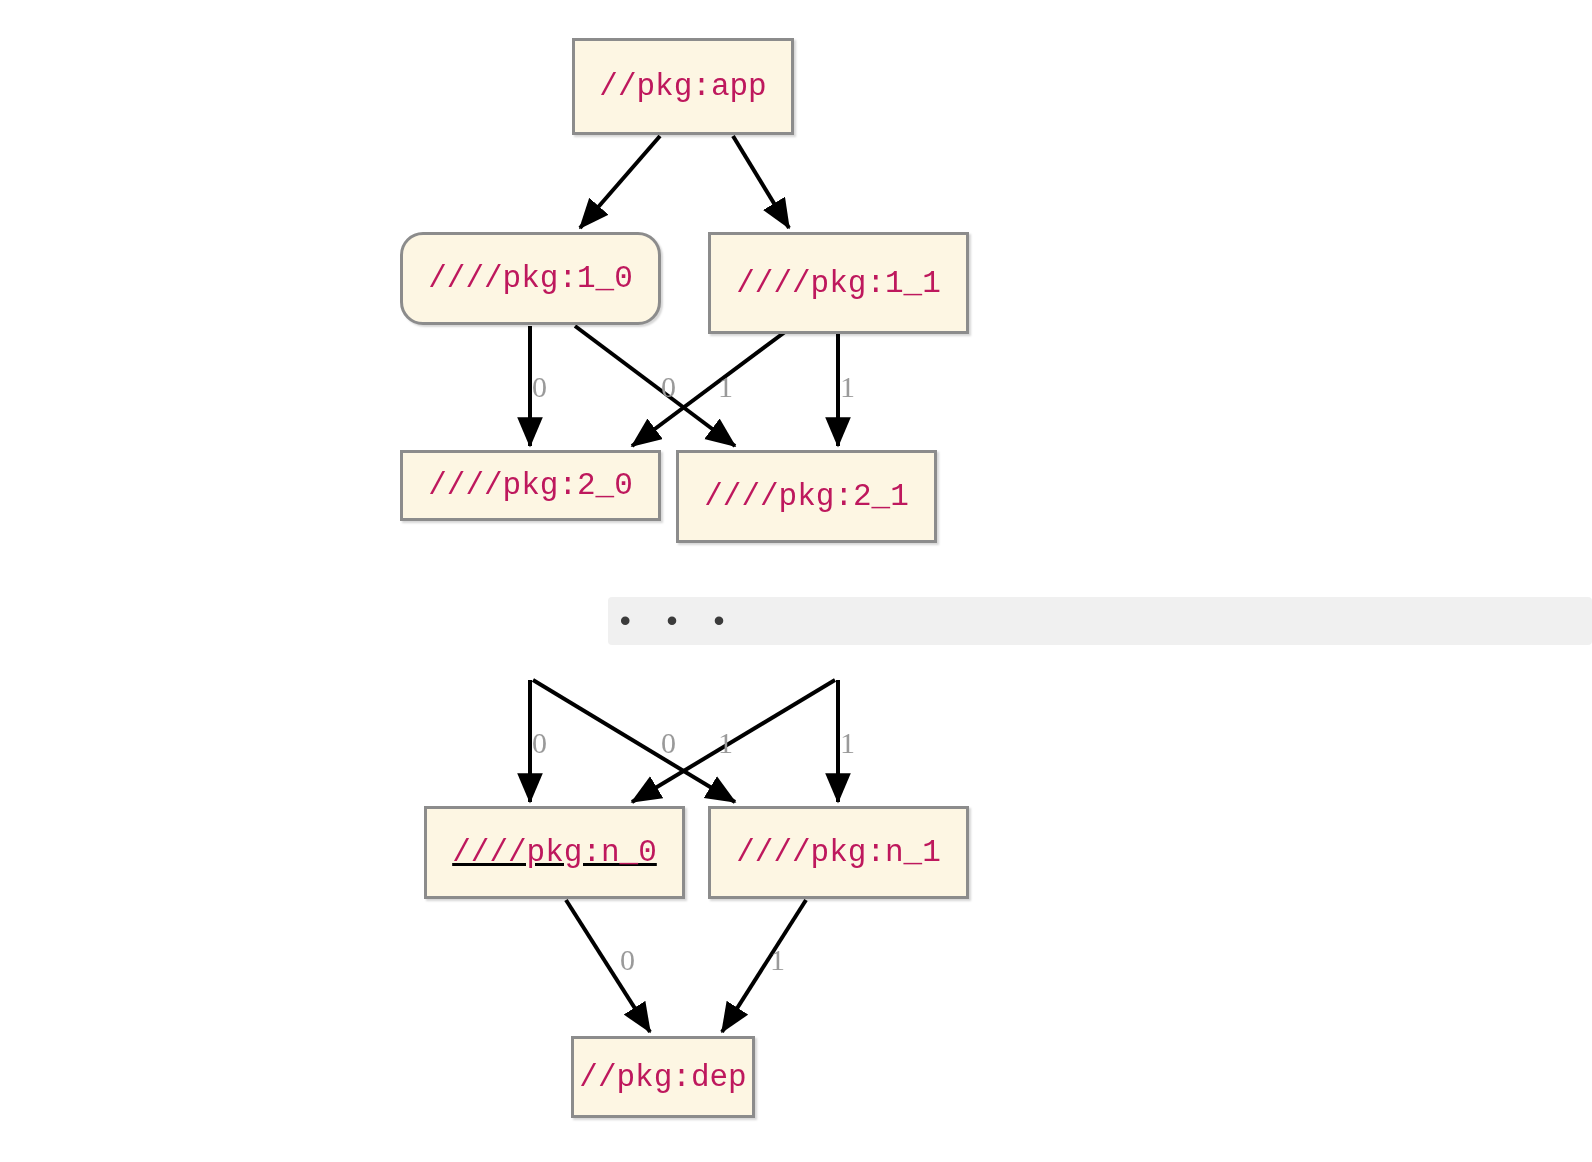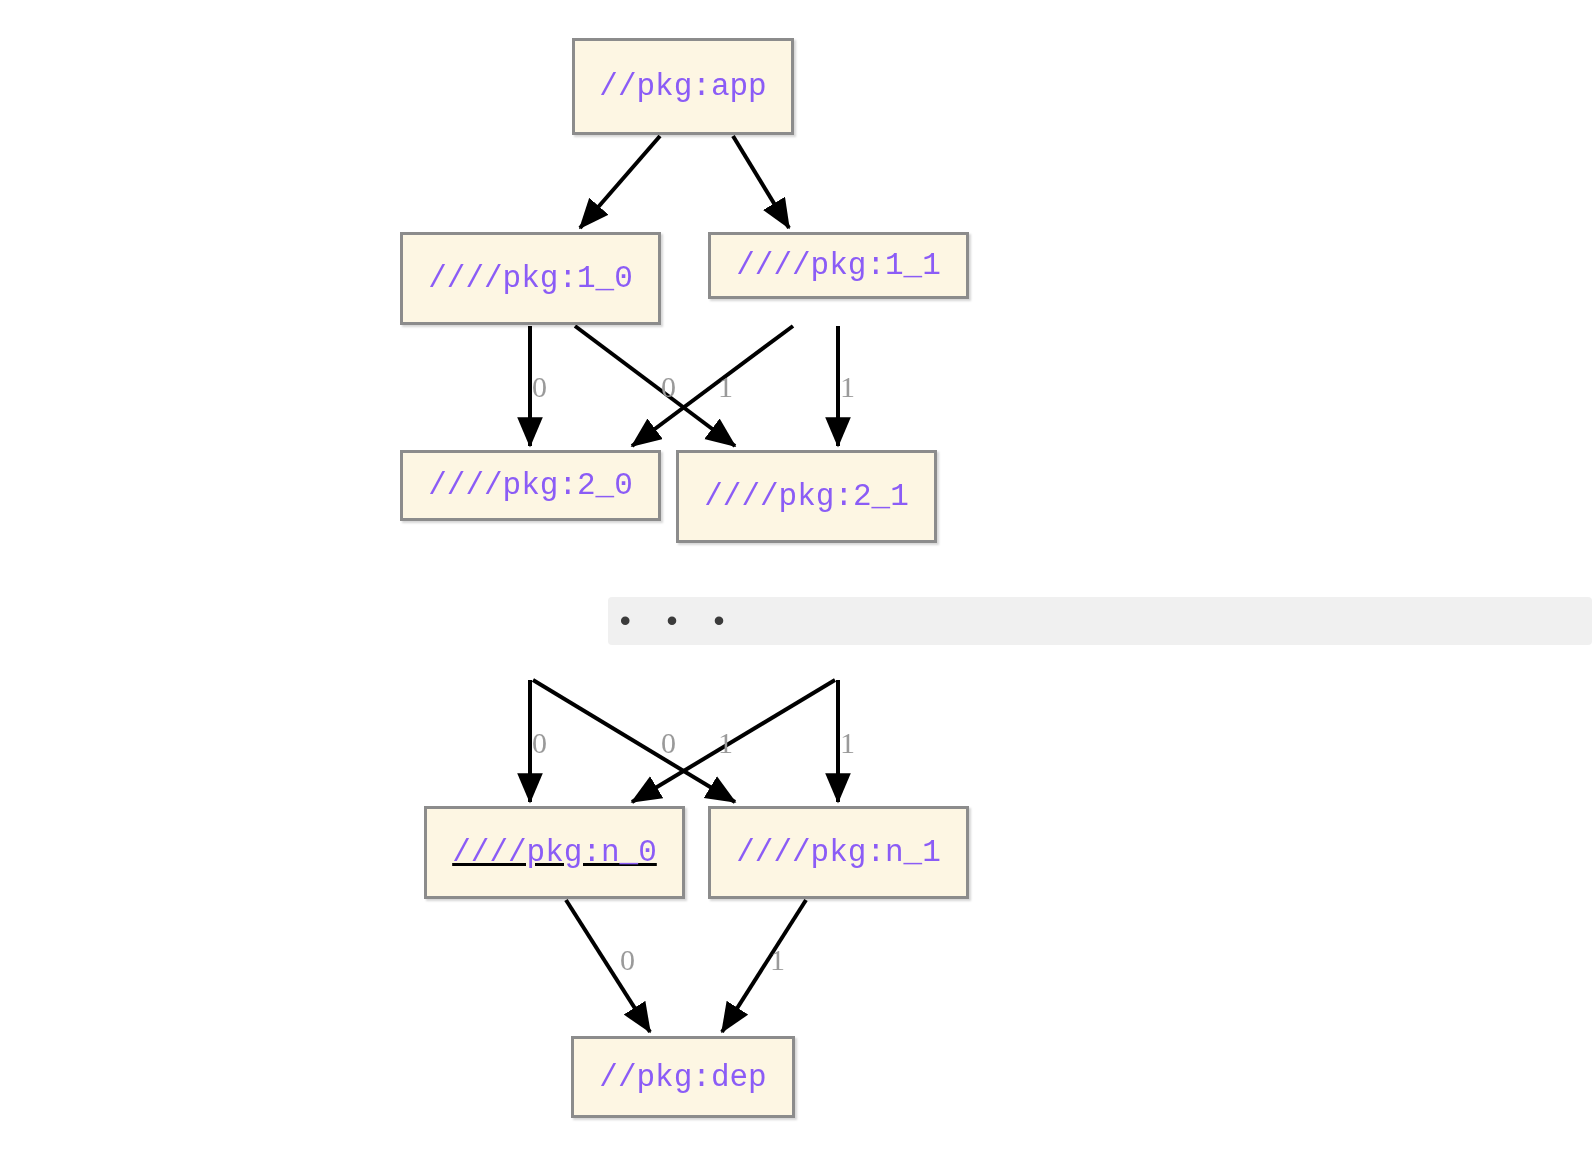--- a/index.html
+++ b/index.html
@@ -31,21 +31,21 @@
     background: #fdf6e3;
     border: 3px solid #8c8c8c;
     display: flex;
     align-items: center;
     justify-content: center;
     box-shadow: 2px 2px 2px rgba(0,0,0,0.16);
   }
   .node-label {
     font-family: "Liberation Mono", "DejaVu Sans Mono", monospace;
     font-size: 31px;
-    color: #8b5cf6;
+    color: #be185d;
     letter-spacing: 0px;
     white-space: nowrap;
   }
   .edge-label {
     position: absolute;
     font-family: "Liberation Serif", "DejaVu Serif", serif;
     font-size: 30px;
     color: #9a9a9a;
     white-space: nowrap;
     line-height: 1;
@@ -91,39 +91,39 @@
         <line x1="838" y1="680" x2="838" y2="802" stroke="#000000" stroke-width="4" marker-end="url(#arrowhead)"></line>
         <line x1="566" y1="900" x2="650" y2="1032" stroke="#000000" stroke-width="4" marker-end="url(#arrowhead)"></line>
         <line x1="806" y1="900" x2="722" y2="1032" stroke="#000000" stroke-width="4" marker-end="url(#arrowhead)"></line>
       </g>
   </svg>
 
   <div id="nodes-layer">
       <div class="node-box" style="left: 572px; top: 38px; width: 222px; height: 97px; background: rgb(253, 246, 227); border-color: rgb(140, 140, 140);">
         <span class="node-label">//pkg:app</span>
       </div>
-      <div class="node-box" style="left: 400px; top: 232px; width: 261px; height: 93px; background: rgb(253, 246, 227); border-color: rgb(140, 140, 140);">
+      <div class="node-box" style="left: 400px; top: 232px; width: 261px; height: 93px; background: rgb(253, 246, 227); border-color: rgb(140, 140, 140); border-radius: 23px;">
         <span class="node-label">////pkg:1_0</span>
       </div>
-      <div class="node-box" style="left: 708px; top: 232px; width: 261px; height: 67px; background: rgb(253, 246, 227); border-color: rgb(140, 140, 140);">
+      <div class="node-box" style="left: 708px; top: 232px; width: 261px; height: 102px; background: rgb(253, 246, 227); border-color: rgb(140, 140, 140);">
         <span class="node-label">////pkg:1_1</span>
       </div>
       <div class="node-box" style="left: 400px; top: 450px; width: 261px; height: 71px; background: rgb(253, 246, 227); border-color: rgb(140, 140, 140);">
         <span class="node-label">////pkg:2_0</span>
       </div>
       <div class="node-box" style="left: 676px; top: 450px; width: 261px; height: 93px; background: rgb(253, 246, 227); border-color: rgb(140, 140, 140);">
         <span class="node-label">////pkg:2_1</span>
       </div>
       <div class="node-box" style="left: 424px; top: 806px; width: 261px; height: 93px; background: rgb(253, 246, 227); border-color: rgb(140, 140, 140); text-decoration: underline;">
         <span class="node-label">////pkg:n_0</span>
       </div>
       <div class="node-box" style="left: 708px; top: 806px; width: 261px; height: 93px; background: rgb(253, 246, 227); border-color: rgb(140, 140, 140);">
         <span class="node-label">////pkg:n_1</span>
       </div>
-      <div class="node-box" style="left: 571px; top: 1036px; width: 224px; height: 82px; background: rgb(253, 246, 227); border-color: rgb(140, 140, 140);">
+      <div class="node-box" style="left: 571px; top: 1036px; width: 184px; height: 82px; background: rgb(253, 246, 227); border-color: rgb(140, 140, 140);">
         <span class="node-label">//pkg:dep</span>
       </div>
     </div>
   <div id="edge-labels-layer">
       <div class="edge-label" style="left: 532px; top: 372px; color: rgb(154, 154, 154);">0</div>
       <div class="edge-label" style="left: 661px; top: 372px; color: rgb(154, 154, 154);">0</div>
       <div class="edge-label" style="left: 718px; top: 372px; color: rgb(154, 154, 154);">1</div>
       <div class="edge-label" style="left: 840px; top: 372px; color: rgb(154, 154, 154);">1</div>
       <div class="edge-label" style="left: 532px; top: 728px; color: rgb(154, 154, 154);">0</div>
       <div class="edge-label" style="left: 661px; top: 728px; color: rgb(154, 154, 154);">0</div>

